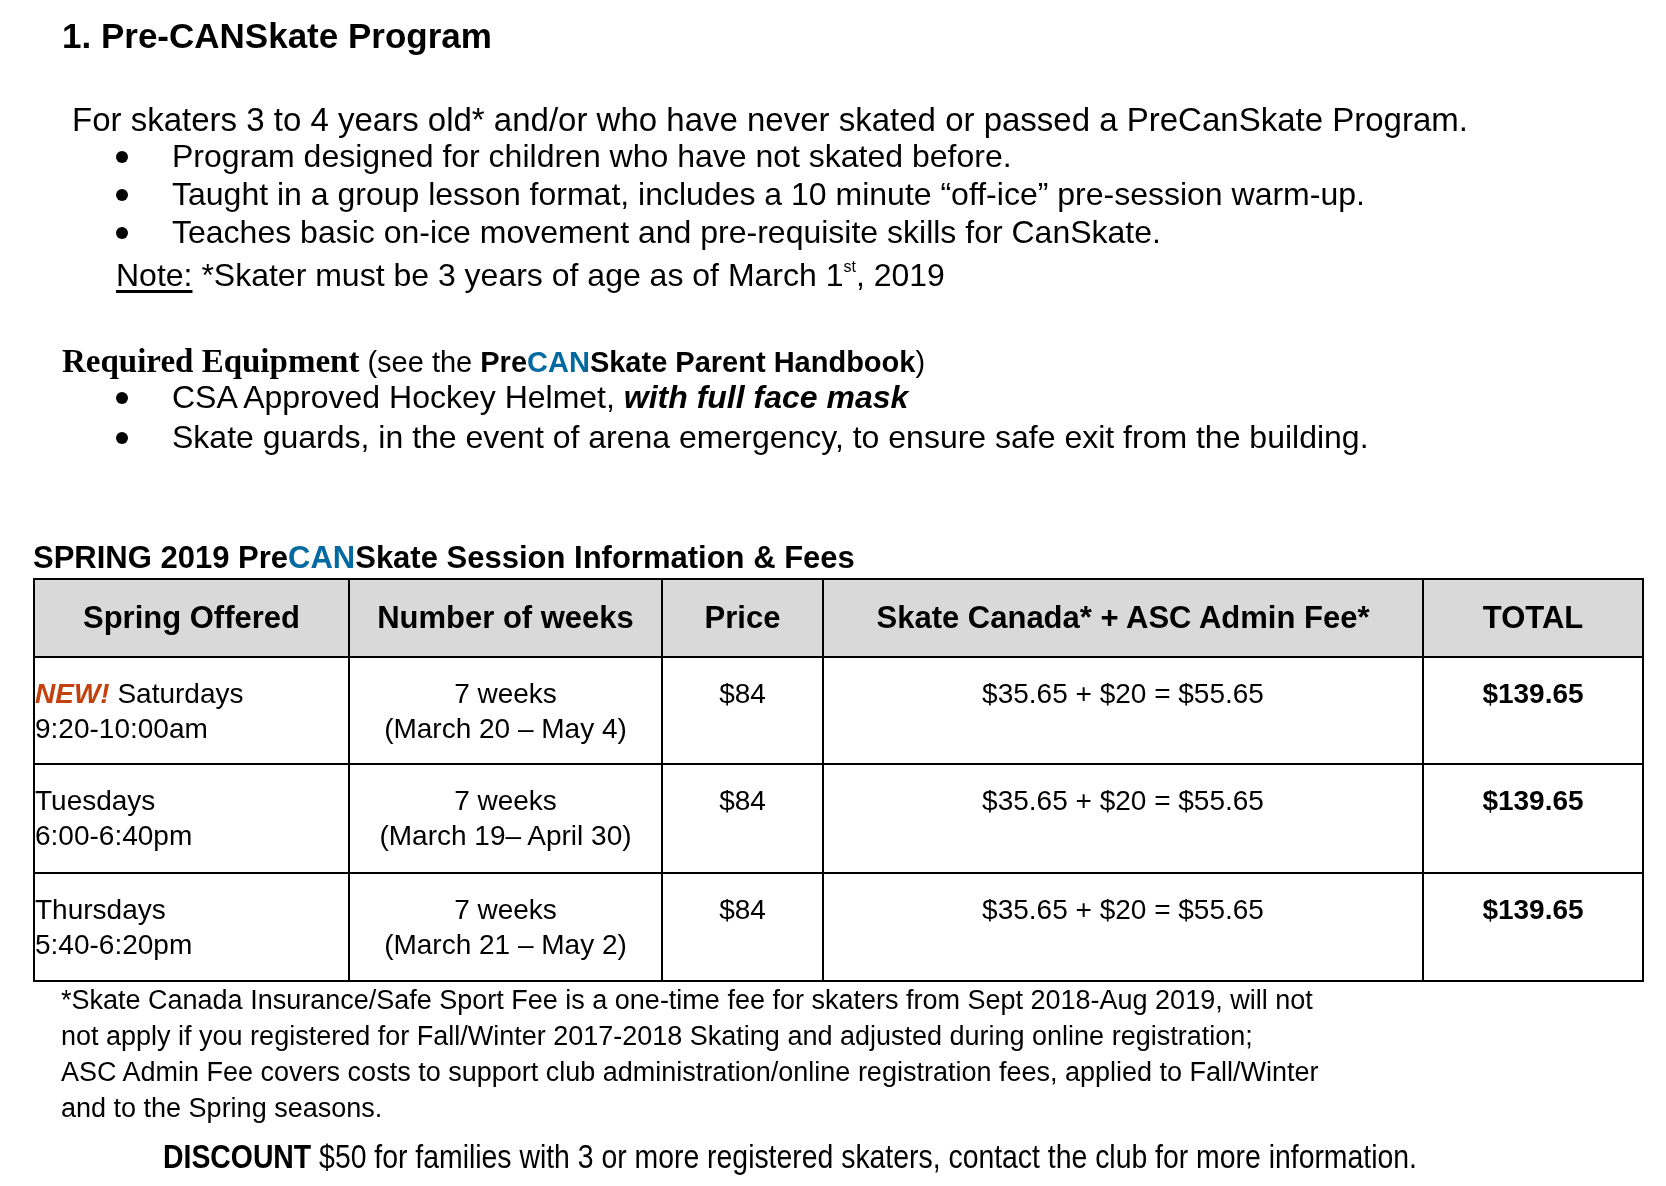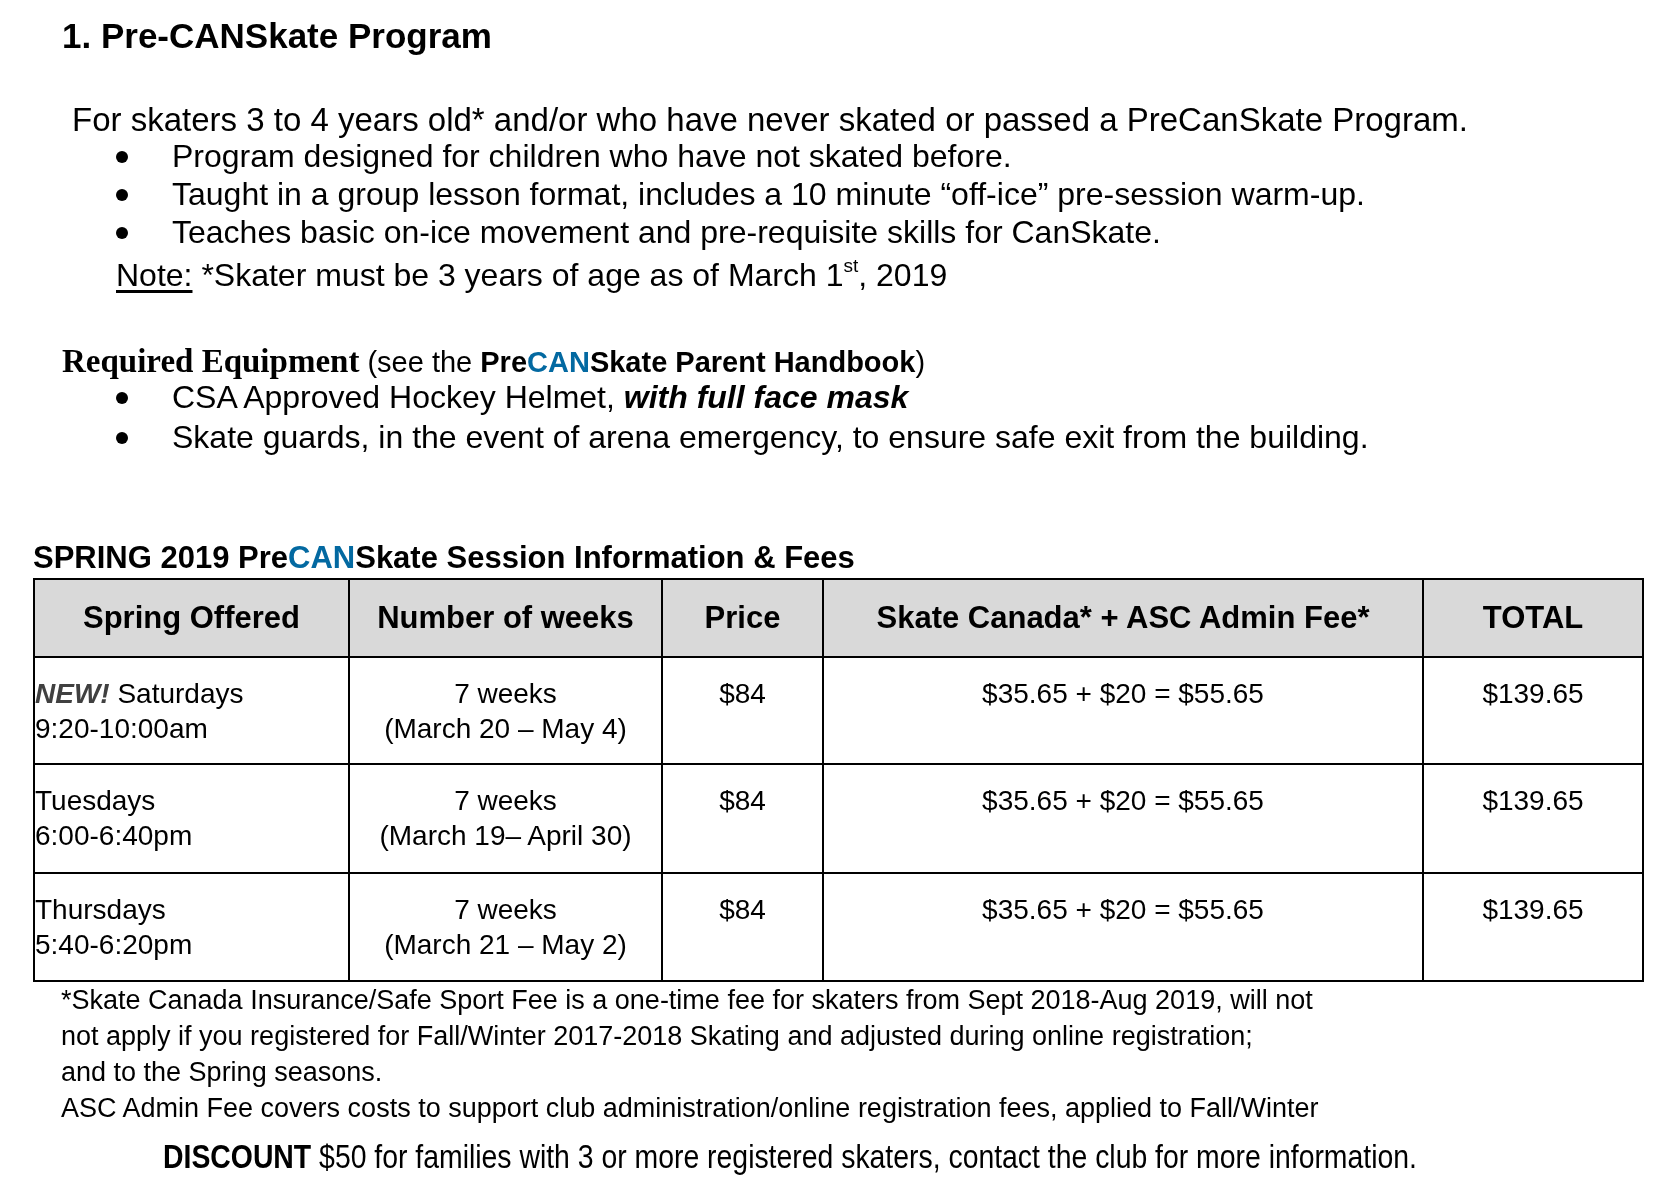--- a/index.html
+++ b/index.html
@@ -6,36 +6,36 @@
   body { width: 1666px; height: 1186px; position: relative; overflow: hidden;
          font-family: "Liberation Sans", sans-serif; color: #000; }
   .abs { position: absolute; white-space: nowrap; }
   .h1 { left: 62px; top: 16px; font-size: 35px; font-weight: bold; line-height: 40px; }
   .intro { left: 72px; top: 100px; font-size: 33px; line-height: 40px; }
   .bullet-row { position: absolute; left: 0; font-size: 32px; line-height: 38px; white-space: nowrap; }
   .bullet-dot { position: absolute; left: 116px; width: 12px; height: 12px; border-radius: 50%; background: #000; }
   .bullet-text { position: absolute; left: 172px; }
   .note { left: 116px; top: 256px; font-size: 32px; line-height: 38px; }
   .note u { text-decoration: underline; text-underline-offset: 4px; }
-  sup { font-size: 19px; vertical-align: 14px; line-height: 0; }
+  sup { font-size: 16px; vertical-align: 14px; line-height: 0; }
   .req { left: 62px; top: 341px; line-height: 40px; }
   .req .big { font-size: 33px; font-weight: bold; font-family: Liberation Serif, serif; }
   .req .small { font-size: 29px; }
   .req .bold { font-weight: bold; }
   .blue { color: #0369a1; }
   .bi { font-weight: bold; font-style: italic; }
   .tbl-title { left: 33px; top: 540px; font-size: 31px; font-weight: bold; line-height: 36px; }
   table.fees { position: absolute; left: 33px; top: 578px; border-collapse: collapse; table-layout: fixed; }
   table.fees th, table.fees td { border: 2px solid #000; padding: 0; }
   table.fees th { background: #D9D9D9; height: 76px; font-size: 31px; font-weight: bold; text-align: center; vertical-align: middle; white-space: nowrap; }
   table.fees td { font-size: 28px; line-height: 35px; vertical-align: top; padding-top: 18px; box-sizing: border-box; }
   td.prog { text-align: left; padding-left: 15px; }
   td.center { text-align: center; }
-  td.total { text-align: center; font-size: 34px; font-weight: normal; padding-top: 22px; }
-  .new { color: #404040; font-weight: bold; font-style: italic; }
+  td.total { text-align: center; font-size: 34px; font-weight: bold; padding-top: 22px; }
+  .new { color: #c2410c; font-weight: bold; font-style: italic; }
   .foot { left: 61px; top: 982px; font-size: 27px; line-height: 36px; }
   .discount { left: 163px; top: 1138px; font-size: 33px; line-height: 38px; transform: scaleX(0.86); transform-origin: left top; }
   .discount b { font-weight: bold; }
 </style>
 </head>
 <body>
 
 <div class="abs h1">1. Pre-CANSkate Program</div>
 
 <div class="abs intro">For skaters 3 to 4 years old* and/or who have never skated or passed a PreCanSkate Program.</div>
@@ -112,19 +112,19 @@
       <td class="center">$84</td>
       <td class="center">$35.65 + $20 = $55.65</td>
       <td class="total">$139.65</td>
     </tr>
   </tbody>
 </table>
 
 <div class="abs foot">
   <div>*Skate Canada Insurance/Safe Sport Fee is a one-time fee for skaters from Sept 2018-Aug 2019, will not</div>
   <div>not apply if you registered for Fall/Winter 2017-2018 Skating and adjusted during online registration;</div>
+  <div>ASC Admin Fee covers costs to support club administration/online registration fees, applied to Fall/Winter</div>
   <div>and to the Spring seasons.</div>
-  <div>ASC Admin Fee covers costs to support club administration/online registration fees, applied to Fall/Winter</div>
 </div>
 
 <div class="abs discount">
   <b>DISCOUNT</b><span> $50 for families with 3 or more registered skaters, contact the club for more information.</span>
 </div>
 
 </body></html>

